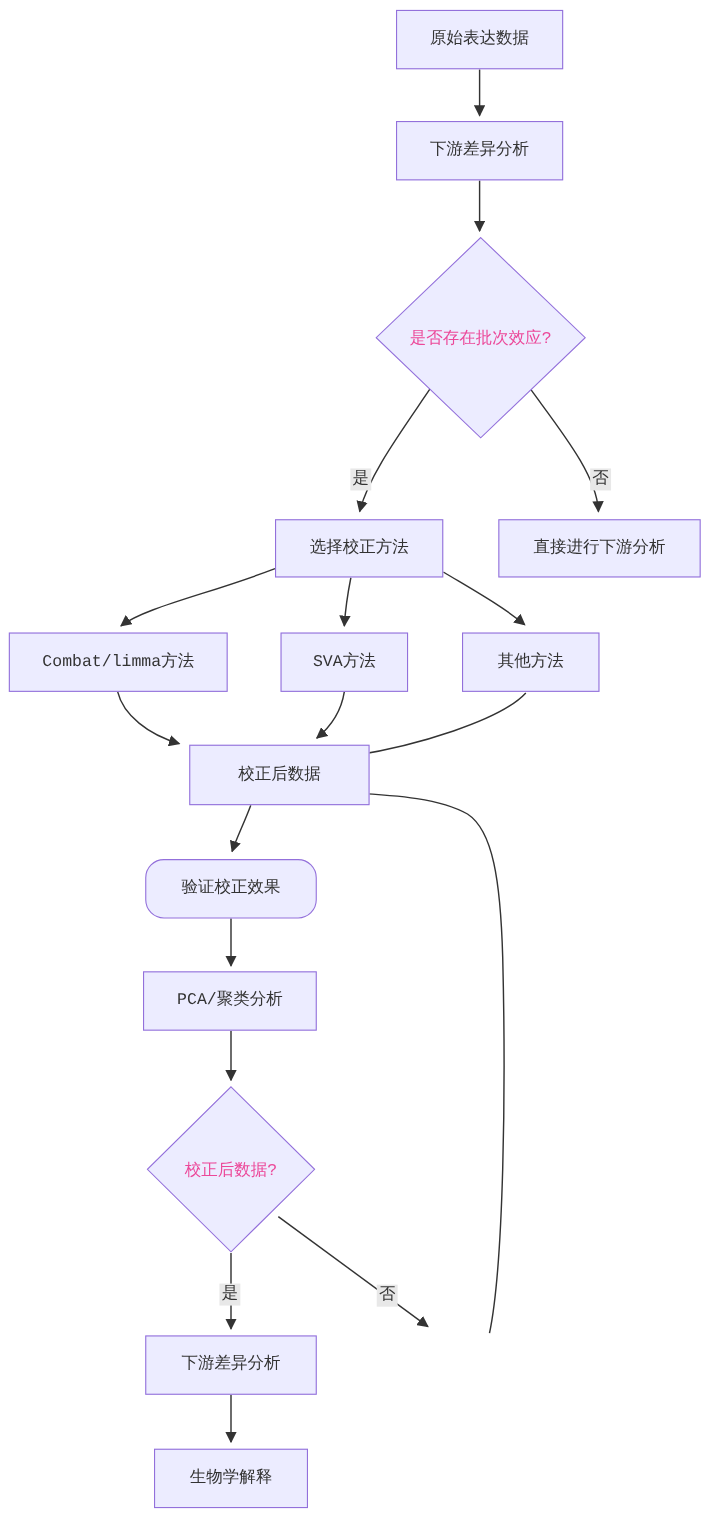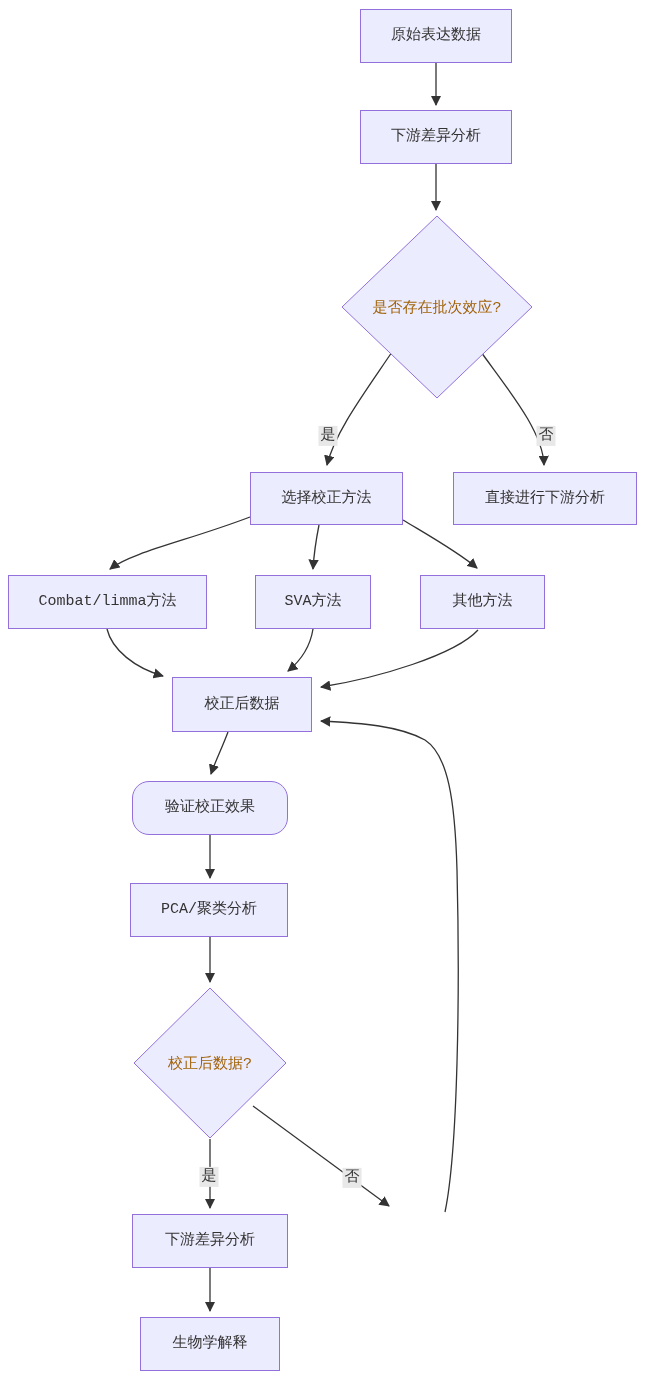--- a/index.html
+++ b/index.html
@@ -43,21 +43,21 @@
     align-items: center;
     justify-content: center;
   }
   .diamond svg {
     position: absolute;
     left: 0;
     top: 0;
   }
   .diamond .dlabel {
     position: relative;
-    color: #a16207;
+    color: #ec4899;
     font-size: 15px;
     white-space: nowrap;
     text-align: left;
   }
   .edge-label {
     position: absolute;
     transform: translate(-50%, -50%);
     background: #e8e8e8;
     color: #333333;
     font-size: 15px;
@@ -112,21 +112,21 @@
   <div class="node" style="left:250px; top:472px; width:153px; height:53px;">选择校正方法</div>
 
   <div class="node" style="left:453px; top:472px; width:184px; height:53px;">直接进行下游分析</div>
 
   <div class="node" style="left:8px; top:575px; width:199px; height:54px;">Combat/limma方法</div>
 
   <div class="node" style="left:255px; top:575px; width:116px; height:54px;">SVA方法</div>
 
   <div class="node" style="left:420px; top:575px; width:125px; height:54px;">其他方法</div>
 
-  <div class="node" style="left:172px; top:677px; width:140px; height:55px;">校正后数据</div>
+  <div class="node" style="left:172px; top:677px; width:164px; height:55px;">校正后数据</div>
 
   <div class="node" style="left:132px; top:781px; width:156px; height:54px;border-radius:17px;">验证校正效果</div>
 
   <div class="node" style="left:130px; top:883px; width:158px; height:54px;">PCA/聚类分析</div>
 
   <div class="diamond" style="left:133px; top:987px; width:154px; height:152px;">
     <svg width="154" height="152" viewBox="0 0 154 152">
       <polygon points="77,1 153,76 77,151 1,76" fill="#ECECFF" stroke="#9370DB" stroke-width="1"></polygon>
     </svg>
     <span class="dlabel">校正后数据?</span>

